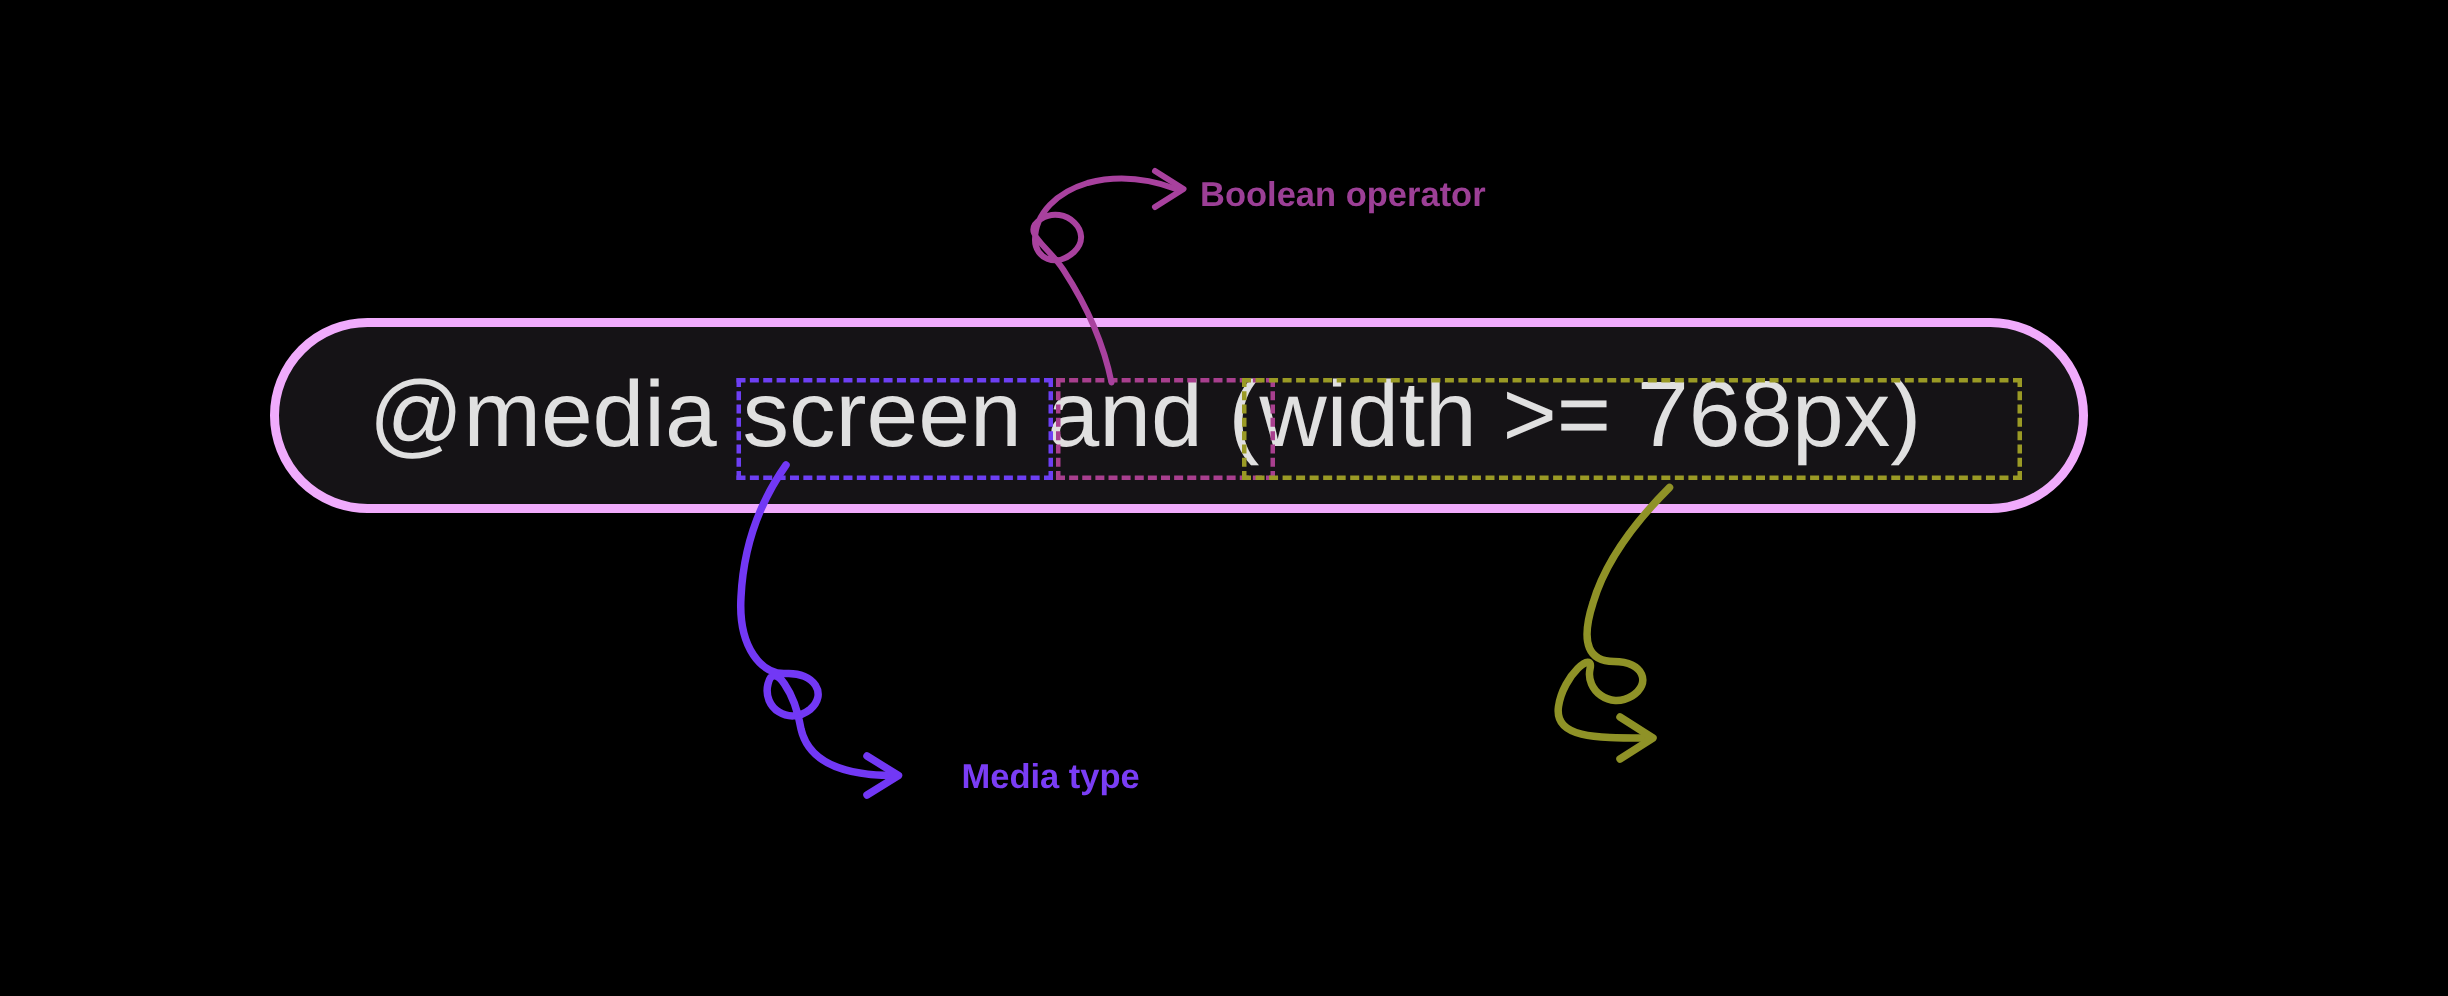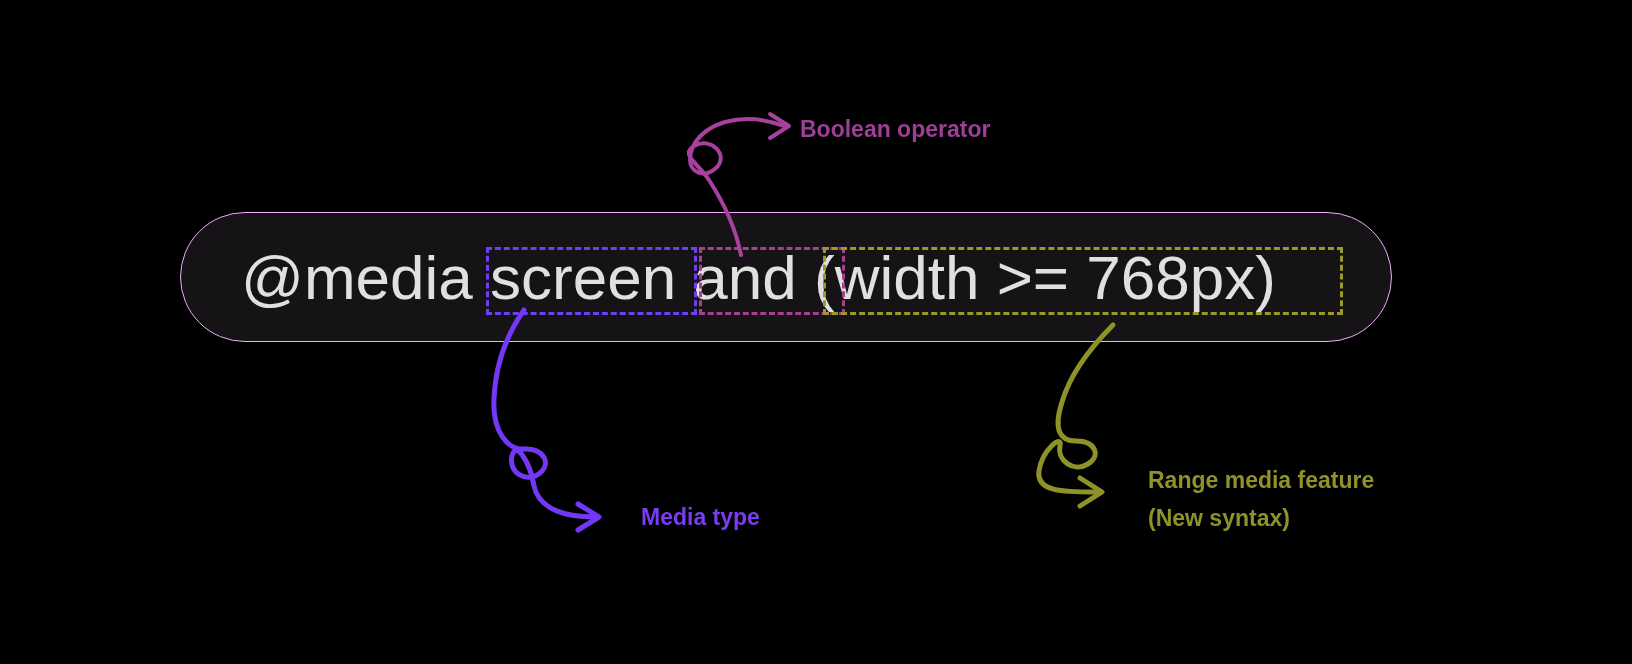--- a/index.html
+++ b/index.html
@@ -17,21 +17,21 @@
   }
 
   
   #code-pill {
     position: absolute;
     left: 180px;
     top: 212px;
     width: 1212px;
     height: 130px;
     box-sizing: border-box;
-    border: 1px solid #f0abfc;
+    border: 6px solid #f0abfc;
     border-radius: 66px;
     background: #151316;
   }
   #code-line {
     position: absolute;
     left: 60px;
     top: 50%;
     transform: translateY(-50%);
     white-space: pre;
     font-family: "Liberation Sans", sans-serif;
@@ -105,21 +105,20 @@
 
     <div class="dash-box" id="box-screen"></div>
     <div class="dash-box" id="box-and"></div>
     <div class="dash-box" id="box-range"></div>
   </div>
 
   <div class="ann-label" id="label-boolean"><span>Boolean operator</span></div>
 
   <div class="ann-label" id="label-mediatype"><span>Media type</span></div>
 
-  <div class="ann-label" id="label-range"><div>Range media feature</div><div>(New syntax)</div></div>
 
   <svg id="arrows" viewBox="0 0 1632 664">
 
     <g>
       <path d="M 741 255
                C 735 225, 722 200, 709 180
                C 698 163, 680 155, 694 146
                C 710 136, 730 155, 716 168
                C 704 179, 690 172, 690 160
                C 690 142, 705 128, 725 122

